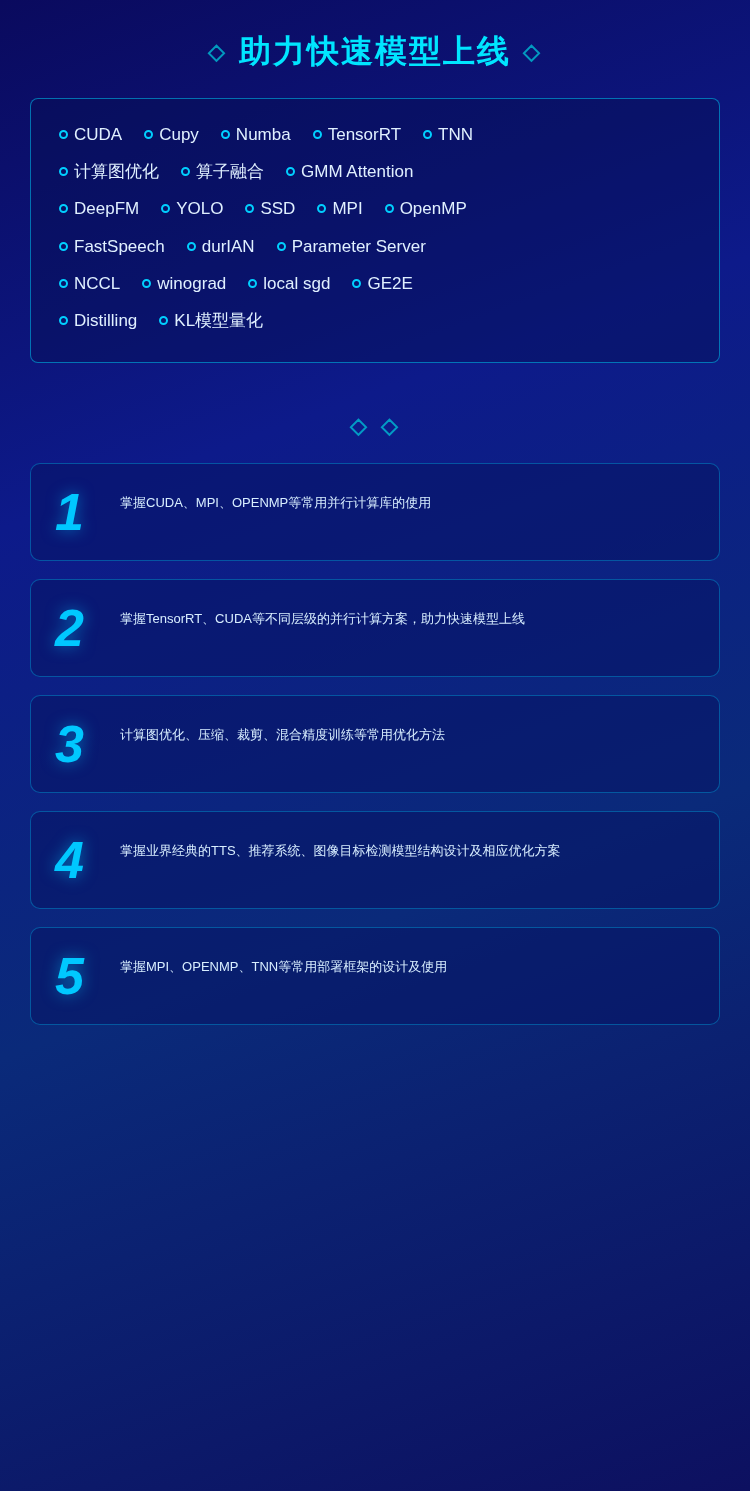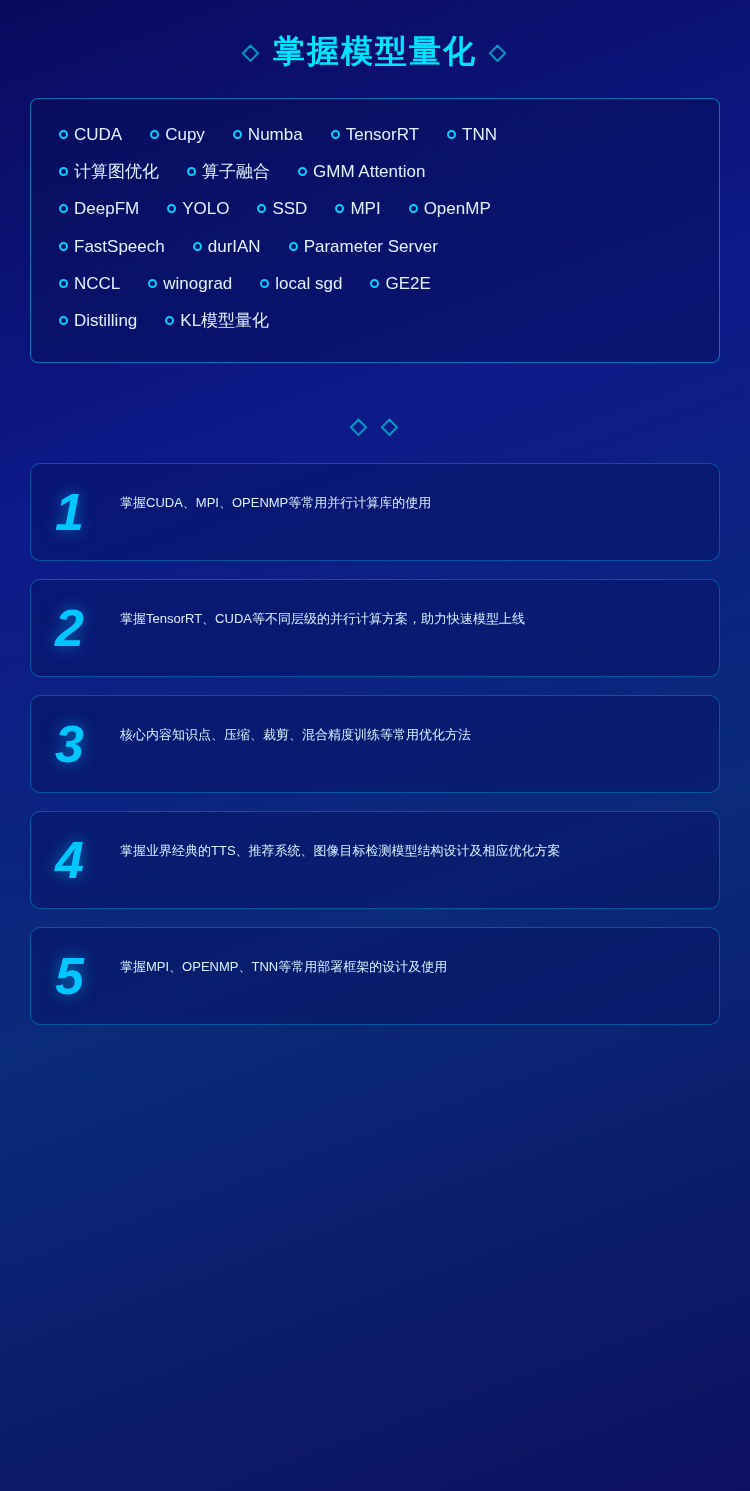--- a/index.html
+++ b/index.html
@@ -38,21 +38,21 @@
       border-radius: 8px;
       padding: 22px 28px 18px 28px;
       margin-bottom: 50px;
       background: rgba(5, 15, 80, 0.4);
     }
 
     .keywords-row {
       display: flex;
       flex-wrap: nowrap;
       align-items: flex-end;
-      gap: 6px;
+      gap: 0;
       margin-bottom: 10px;
       font-size: 17px;
       color: #e0f0ff;
       line-height: 1.6;
     }
 
     .kw-item {
       display: flex;
       align-items: center;
       margin-right: 22px;
@@ -102,21 +102,21 @@
       color: #d8eeff;
       line-height: 1.65;
       padding-top: 6px;
     }
   </style>
 </head>
 <body>
 
 <div class="section-title">
   <span class="deco">◇</span>
-  <span>掌握模型量化</span>
+  <span>助力快速模型上线</span>
   <span class="deco">◇</span>
 </div>
 
 <div class="keywords-box">
 
   <div class="keywords-row">
     <span class="kw-item"><span class="kw-dot"></span>CUDA</span>
     <span class="kw-item"><span class="kw-dot"></span>Cupy</span>
     <span class="kw-item"><span class="kw-dot"></span>Numba</span>
     <span class="kw-item"><span class="kw-dot"></span>TensorRT</span>
@@ -169,21 +169,21 @@
     <div class="benefit-text">掌握CUDA、MPI、OPENMP等常用并行计算库的使用</div>
   </div>
 
   <div class="benefit-card">
     <div class="benefit-number">2</div>
     <div class="benefit-text">掌握TensorRT、CUDA等不同层级的并行计算方案，助力快速模型上线</div>
   </div>
 
   <div class="benefit-card">
     <div class="benefit-number">3</div>
-    <div class="benefit-text">核心内容知识点、压缩、裁剪、混合精度训练等常用优化方法</div>
+    <div class="benefit-text">计算图优化、压缩、裁剪、混合精度训练等常用优化方法</div>
   </div>
 
   <div class="benefit-card">
     <div class="benefit-number">4</div>
     <div class="benefit-text">掌握业界经典的TTS、推荐系统、图像目标检测模型结构设计及相应优化方案</div>
   </div>
 
   <div class="benefit-card">
     <div class="benefit-number">5</div>
     <div class="benefit-text">掌握MPI、OPENMP、TNN等常用部署框架的设计及使用</div>

